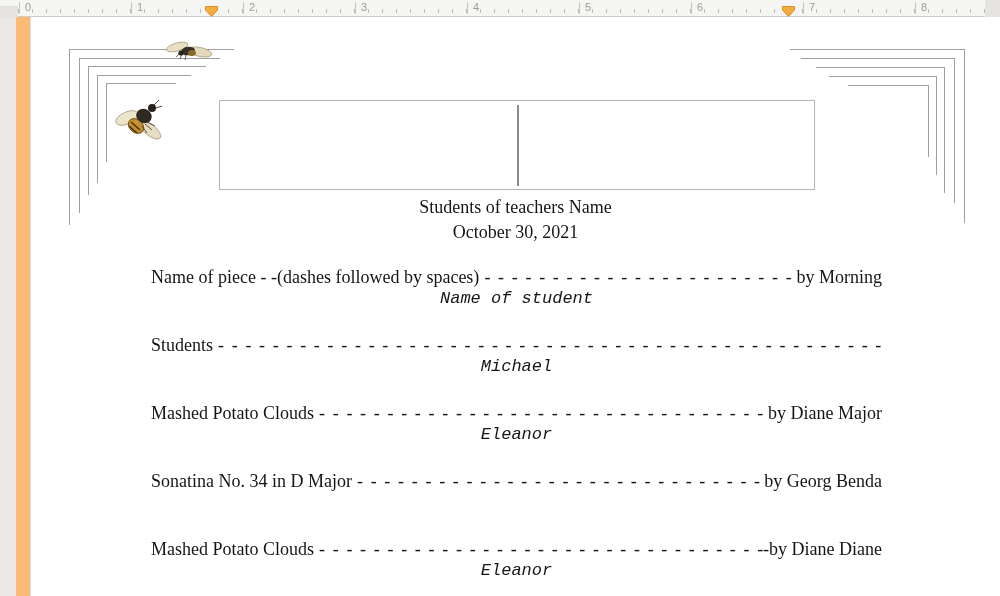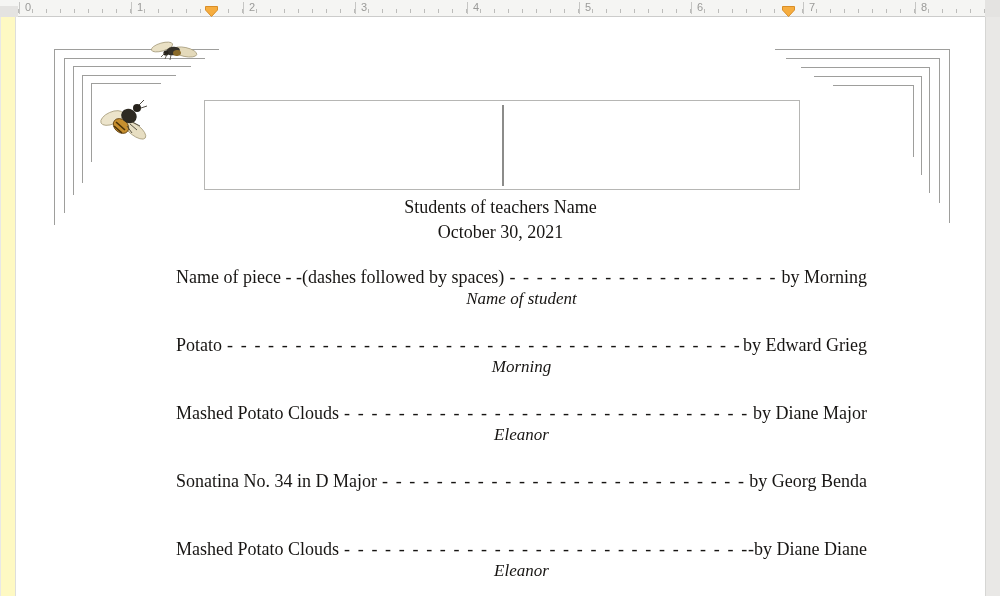--- a/index.html
+++ b/index.html
@@ -14,43 +14,43 @@
   .ruler-ticks { position:absolute; left:5px; right:15px; bottom:3px; height:4px;
            background:repeating-linear-gradient(to right, transparent 0 13px, #bcbcba 13px 14px); }
   .inch { position:absolute; top:2px; height:12px; line-height:11px; padding-left:5px;
           border-left:1px solid #c6c6c4; font-family:"Liberation Sans",sans-serif;
           font-size:11px; color:#9a9a98; }
   .ruler-corner-left  { position:absolute; left:0; top:6px; width:18px; height:11px; background:#e4e3e1; }
   .ruler-corner-right { position:absolute; right:0; top:0; width:15px; height:17px; background:#e4e3e1; }
   .indent-marker { position:absolute; top:3px; width:13px; height:11px; }
 
   
-  .canvas { position:absolute; left:1px; top:17px; width:796px; height:579px; background:#fef9c3; }
+  .canvas { position:absolute; left:16px; top:17px; width:796px; height:579px; background:#fdba74; }
   .page { position:absolute; left:14px; top:0; width:971px; height:579px; background:#ffffff;
           box-shadow: inset 1px 0 0 #dededc, inset -1px 0 0 #d6d6d4; }
 
   .flourish { position:absolute; }
   .bee { position:absolute; }
 
   
   .textbox { position:absolute; left:189px; top:83px; width:596px; height:90px;
              border:1px solid #b6b6b4; background:#fff; }
   .textbox-divider { position:absolute; left:297px; top:4px; width:2px; height:81px; background:#8c8c8a; }
 
   
   .title-block { position:absolute; left:0; top:178px; width:971px; text-align:center;
                  font-size:18px; line-height:25px; color:#171513; }
 
   
   .entries { position:absolute; left:121px; top:249px; width:731px; color:#171513; }
-  .entry { height:68px;margin-left:40px; }
+  .entry { height:68px; }
   .entry-main { display:flex; align-items:baseline; font-size:18px; line-height:22px; white-space:nowrap; }
   .piece, .composer { flex:0 0 auto; }
   .dashes { flex:1 1 auto; overflow:hidden; white-space:nowrap; letter-spacing:1.6px; padding:0 5px; }
-  .entry-student { font-size:17px; line-height:22px; font-style:italic; text-align:center; }
+  .entry-student { font-size:17px; line-height:22px; font-style:italic; text-align:center;font-family:Liberation Mono, monospace; }
 </style>
 </head>
 <body>
 
 <div class="app">
 
   <div class="ruler">
     <div class="ruler-ticks"></div>
     <span class="inch" style="left:19px">0</span>
     <span class="inch" style="left:131px">1</span>
@@ -138,25 +138,24 @@
           <div class="entry-main">
             <span class="piece">Name of piece - -(dashes followed by spaces)</span>
             <span class="dashes">- - - - - - - - - - - - - - - - - - - - - - - - - - - - - - - - - - - - - - - - - - - - - - - - - - - - - - - -</span>
             <span class="composer">by Morning</span>
           </div>
           <div class="entry-student">Name of student</div>
         </div>
 
         <div class="entry">
           <div class="entry-main">
-            <span class="piece">Potato</span>
+            <span class="piece">Students</span>
             <span class="dashes">- - - - - - - - - - - - - - - - - - - - - - - - - - - - - - - - - - - - - - - - - - - - - - - - - - - - - - - -</span>
-            <span class="composer">by Edward Grieg</span>
           </div>
-          <div class="entry-student">Morning</div>
+          <div class="entry-student">Michael</div>
         </div>
 
         <div class="entry">
           <div class="entry-main">
             <span class="piece">Mashed Potato Clouds</span>
             <span class="dashes">- - - - - - - - - - - - - - - - - - - - - - - - - - - - - - - - - - - - - - - - - - - - - - - - - - - - - - - -</span>
             <span class="composer">by Diane Major</span>
           </div>
           <div class="entry-student">Eleanor</div>
         </div>

